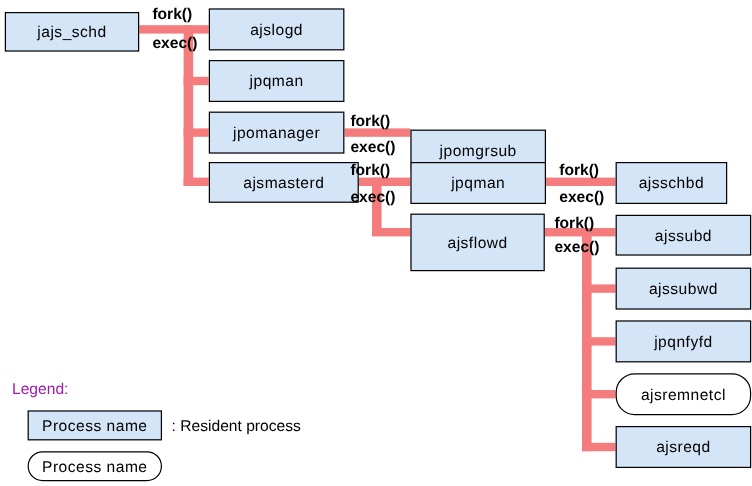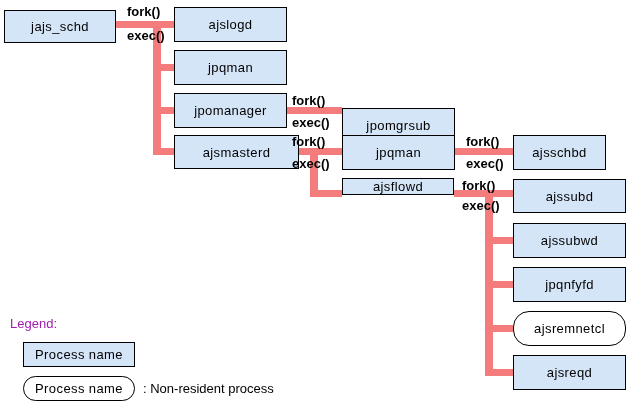--- a/index.html
+++ b/index.html
@@ -93,21 +93,21 @@
       <div class="cline" style="left: 485px; top: 369px; width: 28px; height: 7px;"></div>
     </div>
   <div id="nodes">
       <div class="pbox res" style="left: 4px; top: 10px; width: 112px; height: 33px;">jajs_schd</div>
       <div class="pbox res" style="left: 174px; top: 7px; width: 113px; height: 35px;">ajslogd</div>
       <div class="pbox res" style="left: 174px; top: 50px; width: 113px; height: 35px;">jpqman</div>
       <div class="pbox res" style="left: 174px; top: 93px; width: 113px; height: 35px;">jpomanager</div>
       <div class="pbox res" style="left: 174px; top: 135px; width: 125px; height: 34px;">ajsmasterd</div>
       <div class="pbox res" style="left: 342px; top: 93px; width: 113px; height: 34px; margin-top: 15px;">jpomgrsub</div>
       <div class="pbox res" style="left: 342px; top: 135px; width: 113px; height: 35px;">jpqman</div>
-      <div class="pbox res" style="left: 342px; top: 178px; width: 112px; height: 17px;">ajsflowd</div>
+      <div class="pbox res" style="left: 342px; top: 178px; width: 112px; height: 48px;">ajsflowd</div>
       <div class="pbox res" style="left: 513px; top: 135px; width: 93px; height: 35px;">ajsschbd</div>
       <div class="pbox res" style="left: 513px; top: 179px; width: 113px; height: 34px;">ajssubd</div>
       <div class="pbox res" style="left: 513px; top: 223px; width: 113px; height: 35px;">ajssubwd</div>
       <div class="pbox res" style="left: 513px; top: 267px; width: 113px; height: 35px;">jpqnfyfd</div>
       <div class="pbox nonres" style="left: 513px; top: 311px; width: 113px; height: 35px;">ajsremnetcl</div>
       <div class="pbox res" style="left: 513px; top: 355px; width: 113px; height: 35px;">ajsreqd</div>
     </div>
   <div id="junctions">
       <div class="jlabel" style="left: 127px; top: 4px;">fork()</div>
       <div class="jlabel" style="left: 127px; top: 28px;">exec()</div>
@@ -118,19 +118,19 @@
       <div class="jlabel" style="left: 466px; top: 134px;">fork()</div>
       <div class="jlabel" style="left: 466px; top: 156px;">exec()</div>
       <div class="jlabel" style="left: 462px; top: 178px;">fork()</div>
       <div class="jlabel" style="left: 462px; top: 198px;">exec()</div>
     </div>
 
   <div class="legend-title">Legend:</div>
 
   <div class="legend-row r1">
     <div class="lbox res">Process name</div>
+    <div class="legend-desc">: Resident process</div>
   </div>
 
   <div class="legend-row r2">
     <div class="lbox nonres">Process name</div>
-    <div class="legend-desc">: Non-resident process</div>
   </div>
 </div>
 
 </body></html>

